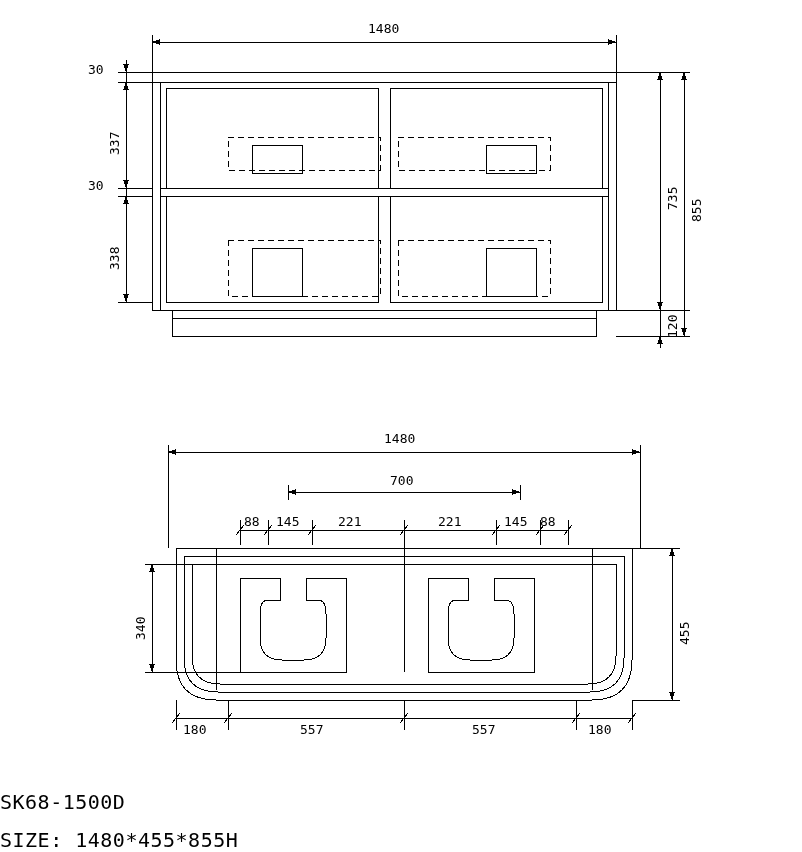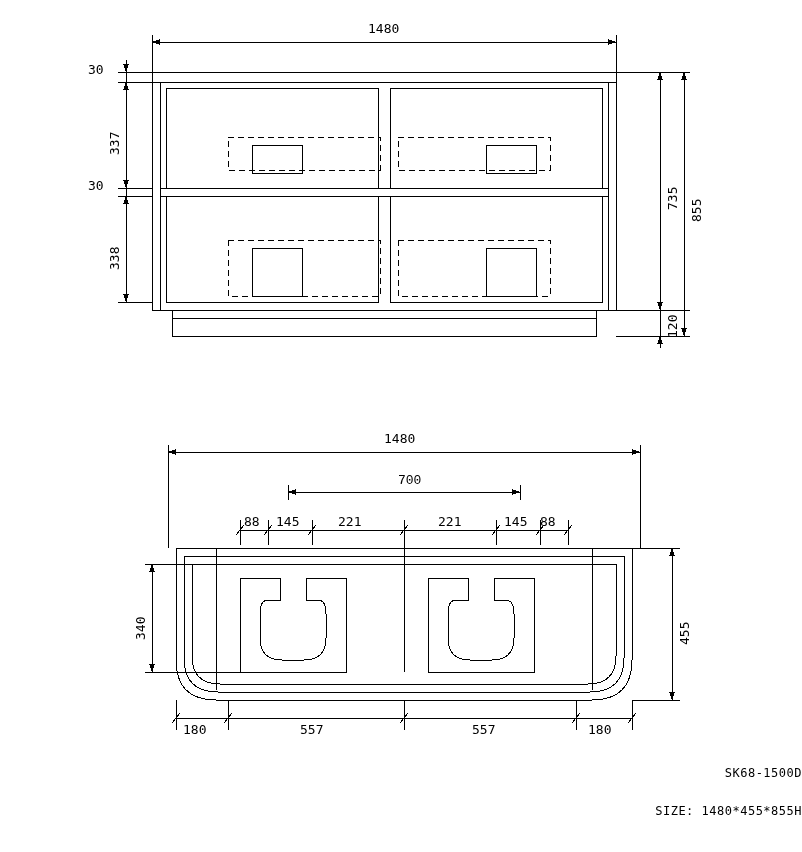--- a/index.html
+++ b/index.html
@@ -30,25 +30,26 @@
     white-space: nowrap;
     line-height: 1;
   }
   .dim-label.vert {
     transform-origin: left top;
     transform: rotate(-90deg);
   }
   .caption {
     position: absolute;
     width: 100%;
-    text-align: right;
+    text-align: left;
     font-family: "DejaVu Sans Mono", monospace;
-    font-size: 12px;
+    font-size: 20px;
     letter-spacing: 0.5px;
     color: #000;
+    margin-top: 24px;
   }
 </style>
 </head>
 <body>
 
 <svg id="drawing" viewBox="0 0 802 852">
   <g stroke="#000" fill="none" stroke-width="1" shape-rendering="crispEdges">
 
     <line x1="152" y1="42" x2="616" y2="42"></line>
 
@@ -199,21 +200,21 @@
 <div class="dim-label" style="left:368px; top:22px;">1480</div>
 <div class="dim-label" style="left:88px; top:63px;">30</div>
 <div class="dim-label vert" style="left:108px; top:155px;">337</div>
 <div class="dim-label" style="left:88px; top:179px;">30</div>
 <div class="dim-label vert" style="left:108px; top:270px;">338</div>
 <div class="dim-label vert" style="left:666px; top:210px;">735</div>
 <div class="dim-label vert" style="left:690px; top:222px;">855</div>
 <div class="dim-label vert" style="left:666px; top:338px;">120</div>
 
 <div class="dim-label" style="left:384px; top:432px;">1480</div>
-<div class="dim-label" style="left:398px; top:474px;font-family:Liberation Mono, monospace;">700</div>
+<div class="dim-label" style="left:390px; top:474px;">700</div>
 
 <div class="dim-label" style="left:244px; top:515px;">88</div>
 <div class="dim-label" style="left:276px; top:515px;">145</div>
 <div class="dim-label" style="left:338px; top:515px;">221</div>
 <div class="dim-label" style="left:438px; top:515px;">221</div>
 <div class="dim-label" style="left:504px; top:515px;">145</div>
 <div class="dim-label" style="left:540px; top:515px;">88</div>
 
 <div class="dim-label vert" style="left:134px; top:640px;">340</div>
 <div class="dim-label vert" style="left:678px; top:645px;">455</div>

